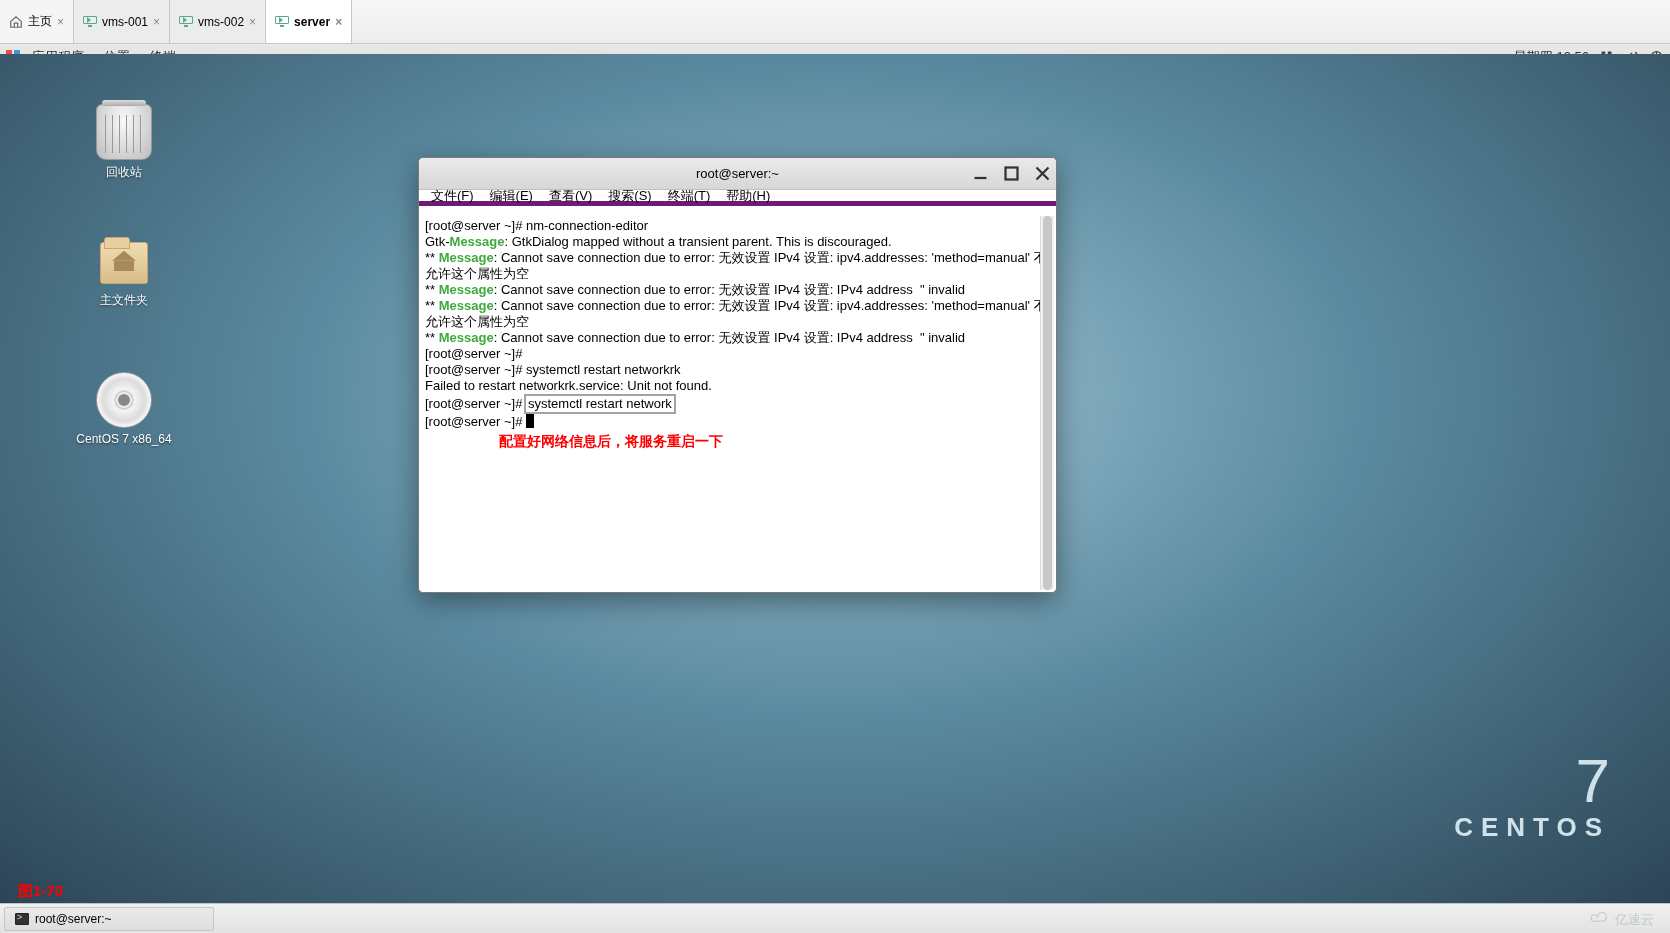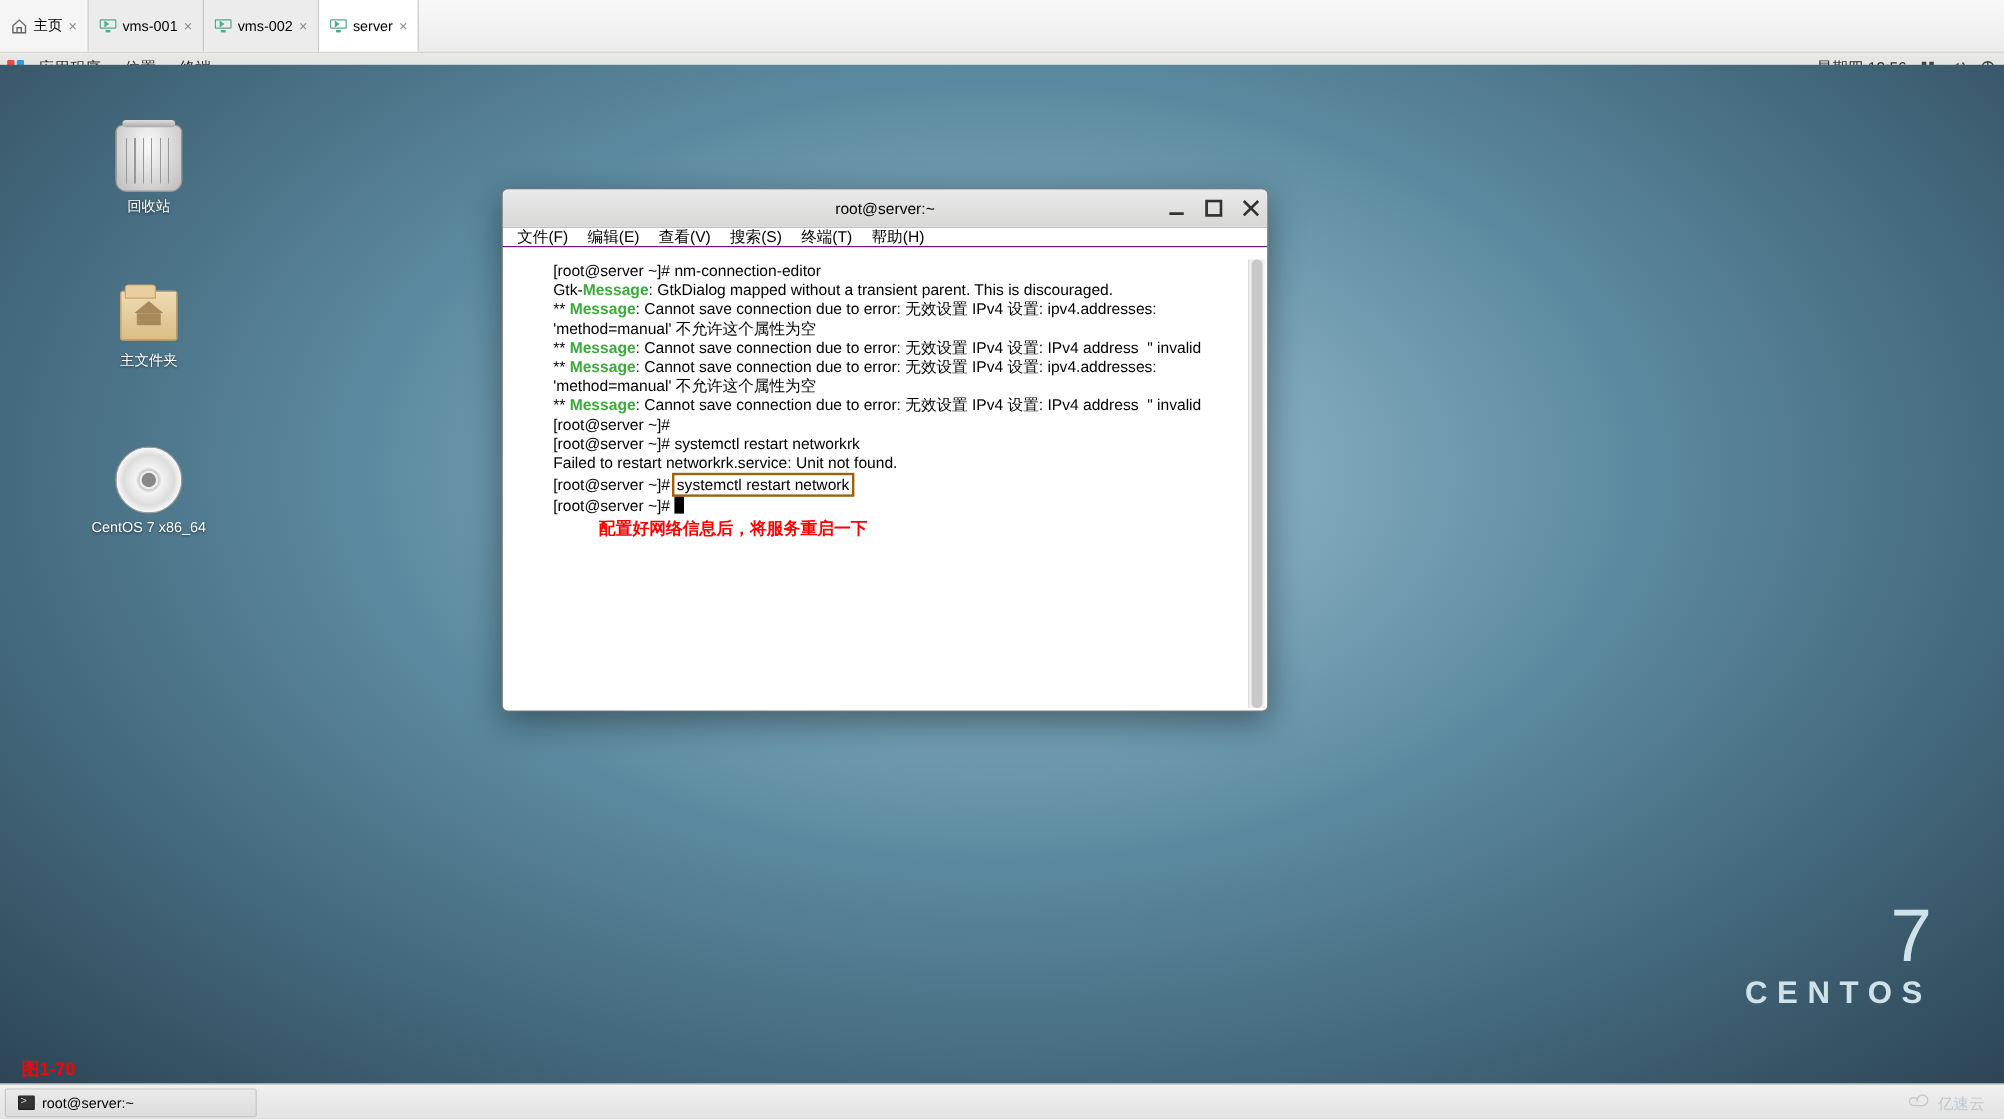--- a/index.html
+++ b/index.html
@@ -1,20 +1,20 @@
 <!DOCTYPE html>
 <html><head>
 <meta charset="utf-8">
 <style>
 *{margin:0;padding:0;box-sizing:border-box;font-family:"Microsoft YaHei",sans-serif;}
 body{width:1670px;height:933px;overflow:hidden;position:relative;}
 .vm-tabbar{height:44px;background:linear-gradient(#f8f8f8,#ececec);border-bottom:1px solid #c8c8c8;display:flex;align-items:stretch;font-size:12px;}
 .vm-tab{display:flex;align-items:center;gap:5px;padding:0 9px;border-right:1px solid #c8c8c8;background:#ececec;cursor:pointer;position:relative;}
 .vm-tab.home{background:#f5f5f5;}
-.vm-tab.active{background:#fff;font-weight:normal;}
+.vm-tab.active{background:#fff;font-weight:bold;}
 .vm-tab .close{color:#888;font-size:12px;}
 .hicon{width:14px;height:14px;display:inline-flex;align-items:center;justify-content:center;}
 .hicon svg{width:14px;height:14px;}
 .screen-icon{width:14px;height:11px;position:relative;}
 .screen-icon::before{content:"";position:absolute;inset:0 0 3px 0;border:1px solid #5a8;border-radius:1px;}
 .screen-icon::after{content:"";position:absolute;left:35%;right:35%;bottom:0;height:2px;background:#5a8;}
 .screen-icon .play{position:absolute;left:4px;top:1px;width:0;height:0;border-left:4px solid #5a8;border-top:3px solid transparent;border-bottom:3px solid transparent;}
 .gnome-panel{height:26px;background:linear-gradient(#e9e9e7,#dedddb);border-bottom:1px solid #b8b8b6;display:flex;align-items:center;font-size:13px;color:#2e2e2e;padding:0 6px;}
 .panel-left{display:flex;align-items:center;gap:4px;}
 .panel-item{padding:2px 8px;cursor:pointer;}
@@ -37,26 +37,26 @@
 .folder::after{content:"";position:absolute;left:8px;top:5px;width:24px;height:10px;background:#e8ceA0;border-radius:3px 3px 0 0;border:1px solid #c9a76a;}
 .folder .home{position:absolute;left:50%;top:55%;transform:translate(-50%,-50%);width:20px;height:16px;}
 .folder .home::before{content:"";position:absolute;left:0;right:0;bottom:0;height:10px;background:#a88a5a;}
 .folder .home::after{content:"";position:absolute;left:-2px;right:-2px;top:-4px;height:10px;background:#a88a5a;clip-path:polygon(50% 0,100% 100%,0 100%);}
 .disc{border-radius:50%;background:radial-gradient(circle,#eee 15%,#b0b0b0 18%,#f4f4f4 28%,#dcdcdc 55%,#f8f8f8 70%,#ccc 100%);position:relative;border:1px solid #999;}
 .disc::after{content:"";position:absolute;left:50%;top:50%;width:12px;height:12px;border-radius:50%;background:#888;transform:translate(-50%,-50%);border:2px solid #eee;}
 .term-win{position:absolute;left:418px;top:103px;width:639px;height:436px;background:#fff;border:1px solid #7a7a7a;border-radius:5px;box-shadow:0 8px 28px rgba(0,0,0,.4);}
 .term-title{height:32px;background:linear-gradient(#eaeaea,#d7d7d5);border-bottom:1px solid #bfbfbf;display:flex;align-items:center;justify-content:center;position:relative;font-size:13px;border-radius:5px 5px 0 0;}
 .term-ctrls{position:absolute;right:6px;top:0;height:100%;display:flex;align-items:center;gap:16px;}
 .term-ctrls .c{width:15px;height:15px;cursor:pointer;display:inline-flex;align-items:center;justify-content:center;}
-.term-menu{height:16px;display:flex;align-items:center;gap:4px;padding:0 6px;font-size:13px;border-bottom:1px solid #701a75;}
+.term-menu{height:16px;display:flex;align-items:center;gap:4px;padding:0 6px;font-size:13px;border-bottom:5px solid #701a75;}
 .term-menu span{padding:2px 6px;cursor:pointer;}
 .term-body{position:absolute;left:2px;right:2px;top:58px;bottom:2px;background:#fff;font-family:"DejaVu Sans Mono",monospace;font-size:13px;line-height:16px;padding:2px 4px;color:#000;overflow:hidden;}
 .term-body .msg{color:#3caa3c;font-weight:bold;}
-.term-body .row{white-space:pre-wrap;margin-left:36px;}
-.redbox{display:inline-block;border:2px solid #a16207;padding:0 2px;margin-left:-2px;}
+.term-body .row{white-space:pre-wrap;}
+.redbox{display:inline-block;border:2px solid #a3a3a3;padding:0 2px;margin-left:-2px;}
 .annotation{color:red;font-weight:bold;font-size:14px;font-family:"Microsoft YaHei";display:block;margin-left:74px;margin-top:4px;}
 .cursor{display:inline-block;width:8px;height:14px;background:#000;vertical-align:-2px;}
 .centos-brand{position:absolute;right:60px;bottom:60px;color:#cfe2ea;text-align:right;font-family:"Helvetica Neue",sans-serif;}
 .centos-brand .seven{font-size:62px;font-weight:200;line-height:1;}
 .centos-brand .word{font-size:26px;letter-spacing:8px;font-weight:700;}
 .fig-label{position:absolute;left:18px;bottom:2px;color:red;font-weight:bold;font-size:15px;}
 .taskbar{position:absolute;left:0;right:0;bottom:0;height:30px;background:linear-gradient(#f0f0f0,#e2e2e2);border-top:1px solid #c2c2c2;display:flex;align-items:center;font-size:12px;}
 .task-item{height:24px;display:flex;align-items:center;gap:6px;padding:0 10px;margin:0 4px;background:linear-gradient(#fafafa,#e9e9e9);border:1px solid #c6c6c6;border-radius:2px;cursor:pointer;min-width:210px;}
 .task-item.active{background:linear-gradient(#eaeaea,#ddd);}
 .term-ic{width:14px;height:12px;background:#333;border:1px solid #222;border-radius:1px;position:relative;}

